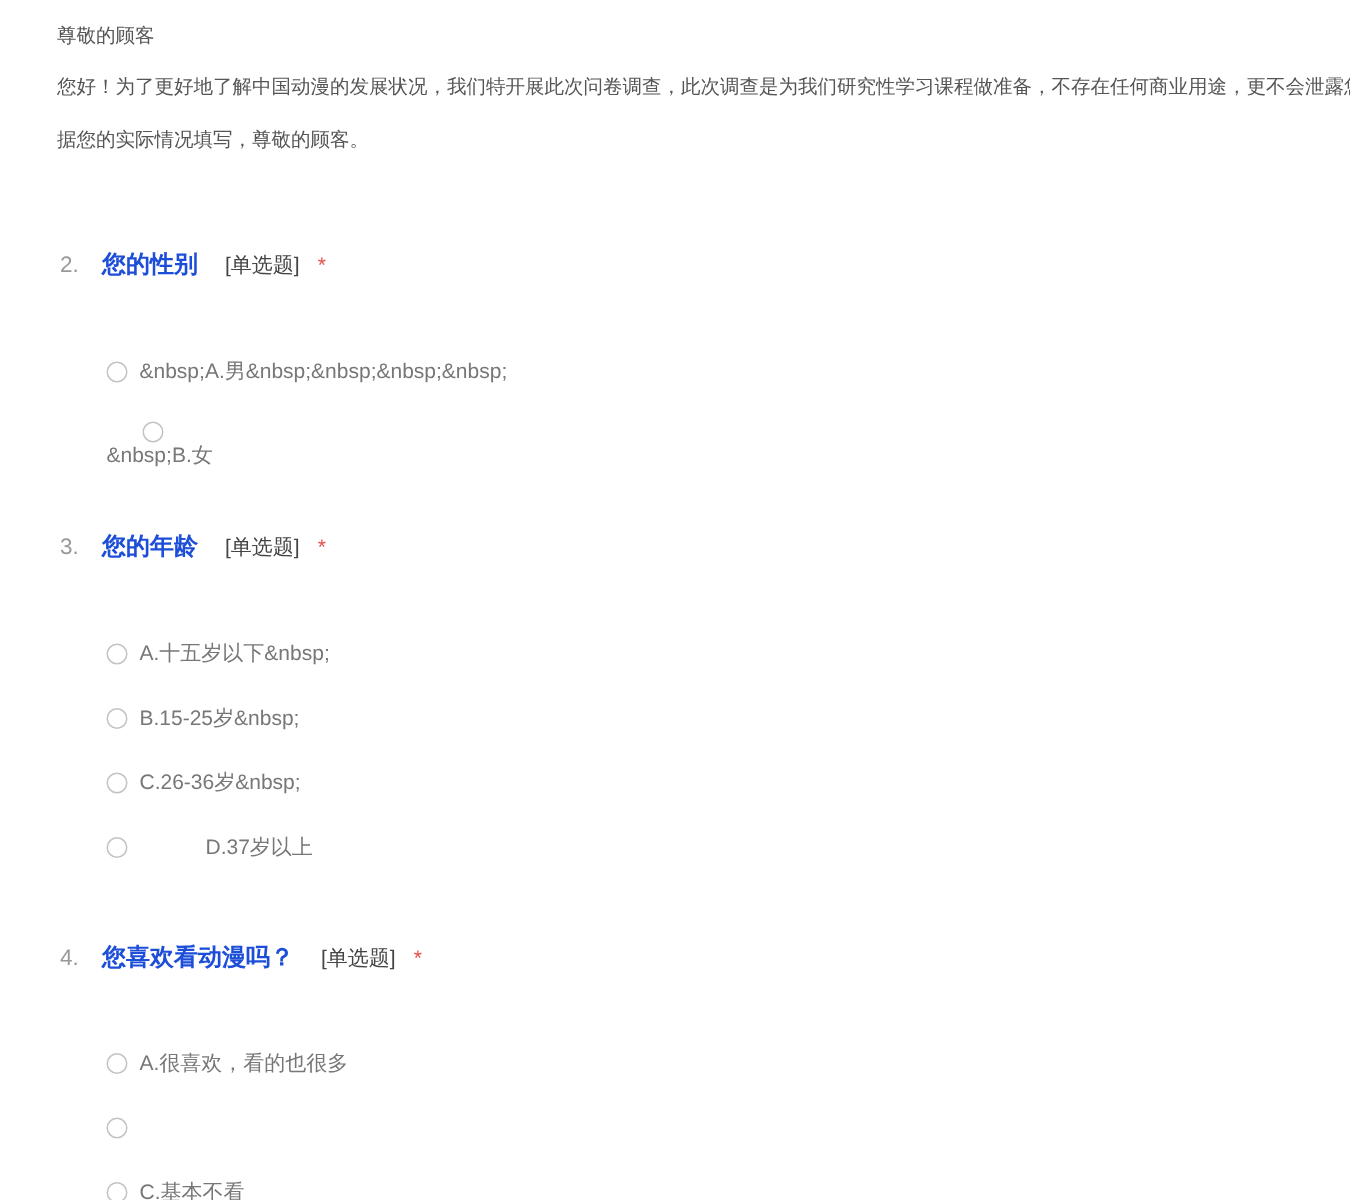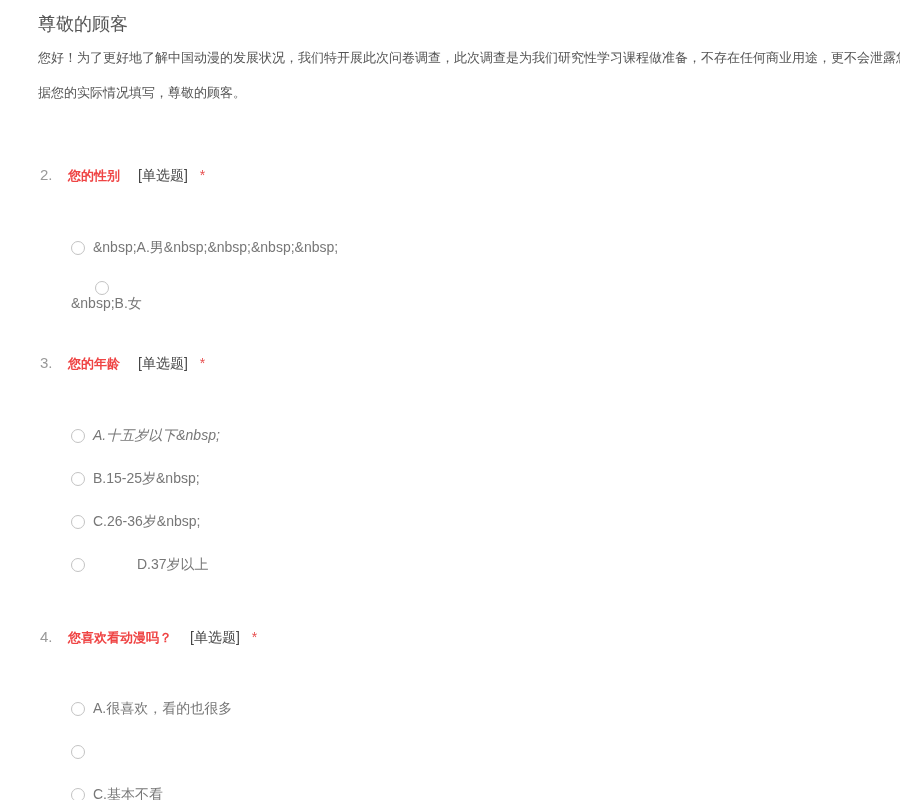--- a/index.html
+++ b/index.html
@@ -5,41 +5,41 @@
   * { margin: 0; padding: 0; box-sizing: border-box; }
   html, body { width: 900px; height: 800px; overflow: hidden; }
   body {
     background: #ffffff;
     font-family: "Liberation Sans", "DejaVu Sans", sans-serif;
     position: relative;
   }
   .abs { position: absolute; }
   .survey-title {
     left: 38px; top: 14px;
-    font-size: 18px; color: #555; line-height: 20px;
+    font-size: 13px; color: #555; line-height: 20px;
   }
   .intro-line {
     left: 38px;
     font-size: 13px; color: #555; line-height: 16px;
     white-space: nowrap;
   }
   .intro-clip {
     width: 862px; overflow: hidden;
   }
   .q-header {
     left: 40px;
     display: flex; align-items: baseline;
     white-space: nowrap;
   }
   .q-number {
     width: 28px; flex-shrink: 0;
     font-size: 15px; color: #999;
   }
   .q-title {
-    font-size: 13px; font-weight: bold; color: #ef4444;
+    font-size: 16px; font-weight: bold; color: #1d4ed8;
   }
   .q-type {
     margin-left: 18px;
     font-size: 14px; color: #444;
   }
   .q-required {
     margin-left: 12px;
     font-size: 14px; color: #e74f4f;
   }
   .opt-row {
@@ -81,21 +81,21 @@
   <span class="radio"></span>
   <span class="opt-label">&amp;nbsp;B.女</span>
 </div>
 
 <div class="abs q-header" style="top:354px;">
   <span class="q-number">3.</span>
   <span class="q-title">您的年龄</span>
   <span class="q-type">[单选题]</span>
   <span class="q-required">*</span>
 </div>
-<div class="abs opt-row" style="top:426px;font-style:italic;">
+<div class="abs opt-row" style="top:426px;">
   <span class="radio"></span>
   <span class="opt-label">A.十五岁以下&amp;nbsp;</span>
 </div>
 <div class="abs opt-row" style="top:469px;justify-content:flex-end;">
   <span class="radio"></span>
   <span class="opt-label">B.15-25岁&amp;nbsp;</span>
 </div>
 <div class="abs opt-row" style="top:512px;">
   <span class="radio"></span>
   <span class="opt-label">C.26-36岁&amp;nbsp;</span>

